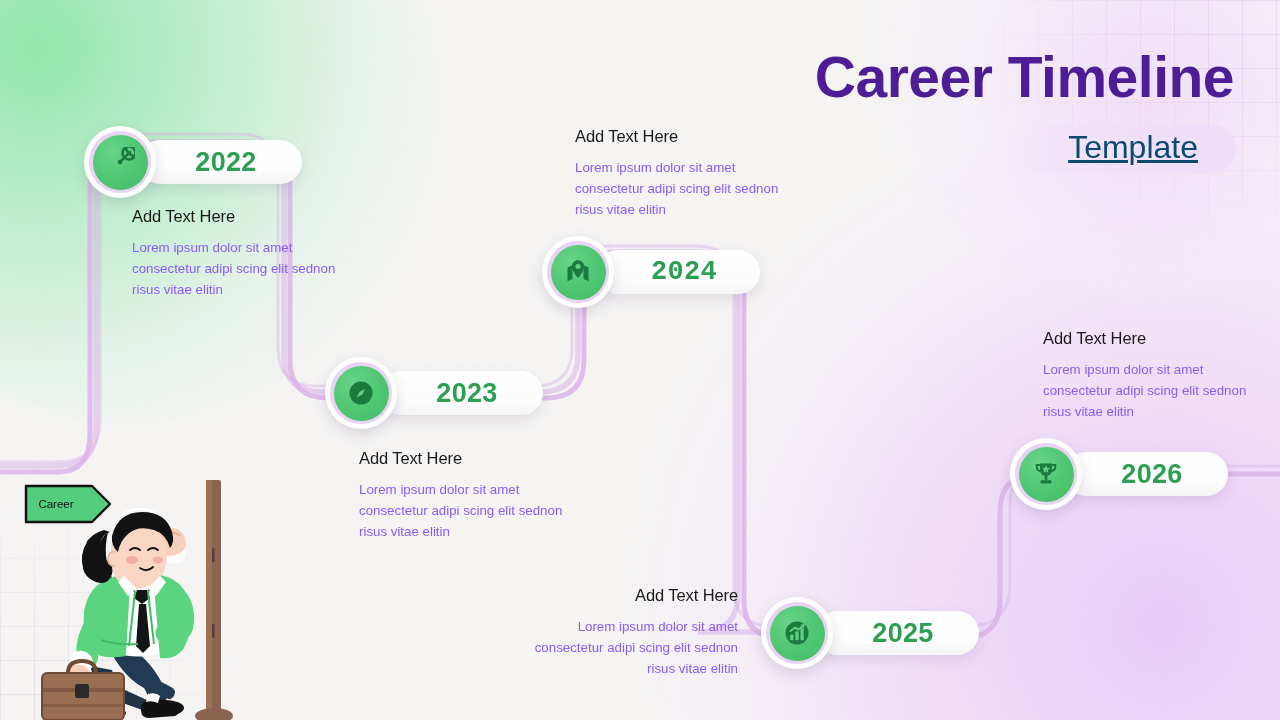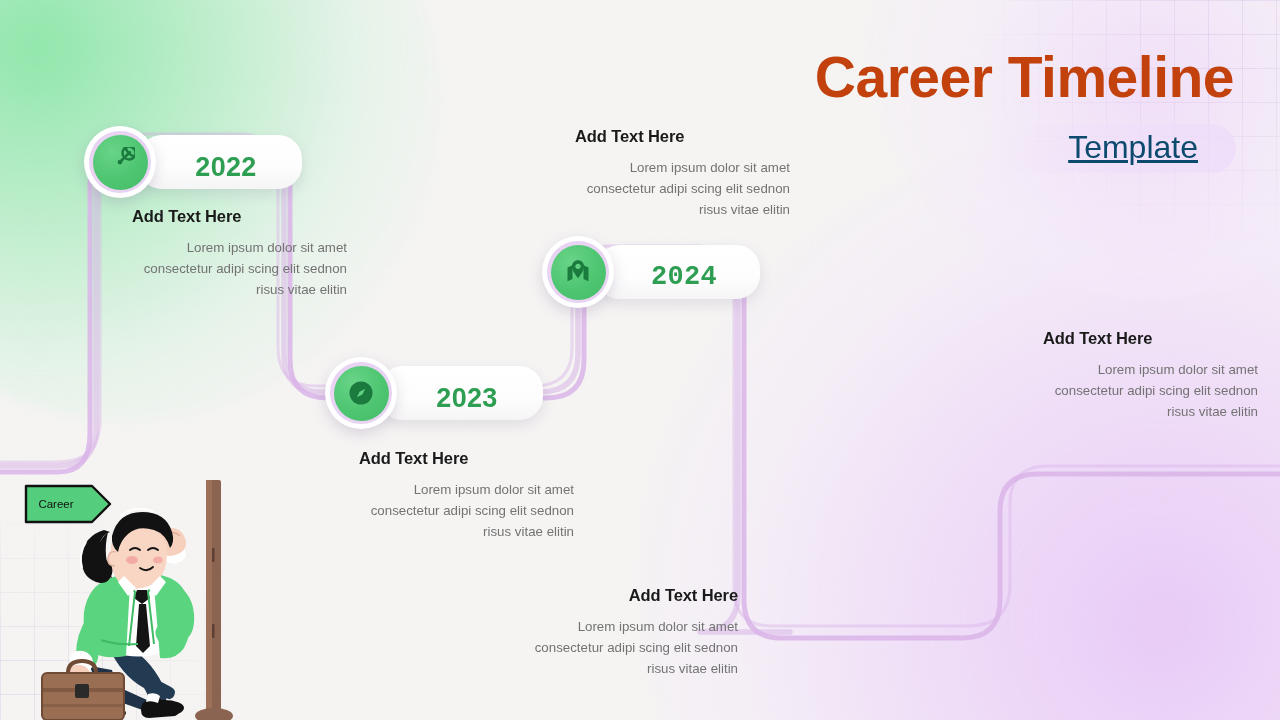--- a/index.html
+++ b/index.html
@@ -109,21 +109,21 @@
   .header {
     position: absolute;
     right: 46px;
     top: 48px;
     text-align: right;
     width: 640px;
   }
   .title {
     font-size: 57px;
     font-weight: 700;
-    color: #c2410c;
+    color: #4c1d95;
     letter-spacing: -0.5px;
     line-height: 1.05;
     margin: 0;
     white-space: nowrap;
   }
   .subtitle-wrap {
     position: relative;
     display: inline-block;
     margin-top: 16px;
     padding: 6px 36px 8px 64px;
@@ -186,21 +186,21 @@
     align-items: center;
     justify-content: center;
   }
   .node-icon-core svg { display: block; }
   .year-pill {
     position: relative;
     z-index: 2;
     margin-left: -18px;
     height: 44px;
     min-width: 108px;
-    padding: 10px 22px 0 34px;
+    padding: 0 22px 0 34px;
     border-radius: 24px;
     background: linear-gradient(180deg, #ffffff 0%, #fdfdfd 60%, #f6f5f6 100%);
     box-shadow: 0 5px 13px rgba(120, 100, 140, 0.16);
     display: flex;
     align-items: center;
     justify-content: center;
   }
   .year-text {
     font-size: 27px;
     font-weight: 700;
@@ -209,32 +209,31 @@
     line-height: 1;
   }
 
   
   .text-block {
     position: absolute;
     width: 215px;
   }
   .tb-head {
     font-size: 16.5px;
-    font-weight: 700;
+    font-weight: 400;
     color: #1a1a1a;
     margin: 0 0 11px 0;
     letter-spacing: -0.1px;
   }
   .tb-body {
     font-size: 13.3px;
     font-weight: 400;
-    color: #737373;
+    color: #8b5cf6;
     line-height: 1.58;
     margin: 0;
-    text-align: right;
   }
   .align-right { text-align: right; }
 
   
   .illustration {
     position: absolute;
     left: 20px;
     bottom: 0;
     width: 270px;
     height: 250px;
@@ -403,25 +402,63 @@
     </div>
     <div class="year-pill">
       <span class="year-text">2024</span>
     </div>
   </div>
   <div class="text-block" style="left:575px; top:127px;">
     <p class="tb-head">Add Text Here</p>
     <p class="tb-body">Lorem ipsum dolor sit amet consectetur adipi scing elit sednon risus vitae elitin</p>
   </div>
 
+  <div class="node" style="left:761px; top:597px;">
+    <div class="node-icon">
+      <div class="node-icon-ring">
+        <div class="node-icon-core">
+          <svg width="30" height="30" viewBox="0 0 24 24">
+            <circle cx="12" cy="12" r="9.2" fill="#1b7a3e"></circle>
+            <rect x="6.6" y="13.2" width="2.6" height="4.6" rx="0.7" fill="#5fd080"></rect>
+            <rect x="10.7" y="10.6" width="2.6" height="7.2" rx="0.7" fill="#5fd080"></rect>
+            <rect x="14.8" y="8.0" width="2.6" height="9.8" rx="0.7" fill="#5fd080"></rect>
+            <path d="M6.8 10.4 L10.4 7.6 L13.2 9.2 L17.4 5.6" fill="none" stroke="#5fd080" stroke-width="1.7" stroke-linecap="round" stroke-linejoin="round"></path>
+            <path d="M14.9 5.3 L17.9 5.1 L17.7 8.1 Z" fill="#5fd080"></path>
+          </svg>
+        </div>
+      </div>
+    </div>
+    <div class="year-pill">
+      <span class="year-text">2025</span>
+    </div>
+  </div>
   <div class="text-block align-right" style="left:523px; top:586px;">
     <p class="tb-head">Add Text Here</p>
     <p class="tb-body">Lorem ipsum dolor sit amet consectetur adipi scing elit sednon risus vitae elitin</p>
   </div>
 
+  <div class="node" style="left:1010px; top:438px;">
+    <div class="node-icon">
+      <div class="node-icon-ring">
+        <div class="node-icon-core">
+          <svg width="30" height="30" viewBox="0 0 24 24">
+            <path d="M7.2 3.6h9.6v5.2a4.8 4.8 0 0 1-9.6 0z" fill="#1b7a3e"></path>
+            <path d="M7.2 4.8H4.6v1.6a3.4 3.4 0 0 0 3 3.3" fill="none" stroke="#1b7a3e" stroke-width="1.6" stroke-linecap="round"></path>
+            <path d="M16.8 4.8h2.6v1.6a3.4 3.4 0 0 1-3 3.3" fill="none" stroke="#1b7a3e" stroke-width="1.6" stroke-linecap="round"></path>
+            <rect x="10.9" y="13.0" width="2.2" height="3.8" fill="#1b7a3e"></rect>
+            <rect x="7.6" y="17.0" width="8.8" height="2.6" rx="0.8" fill="#1b7a3e"></rect>
+            <path d="M12 5.0 l0.95 1.93 2.13 0.31 -1.54 1.5 0.36 2.12 -1.9 -1 -1.9 1 0.36 -2.12 -1.54 -1.5 2.13 -0.31 Z" fill="#5fd080"></path>
+          </svg>
+        </div>
+      </div>
+    </div>
+    <div class="year-pill">
+      <span class="year-text">2026</span>
+    </div>
+  </div>
   <div class="text-block" style="left:1043px; top:329px;">
     <p class="tb-head">Add Text Here</p>
     <p class="tb-body">Lorem ipsum dolor sit amet consectetur adipi scing elit sednon risus vitae elitin</p>
   </div>
 
   <svg class="illustration" xmlns="http://www.w3.org/2000/svg" viewBox="0 0 270 250">
 
     <g>
       <rect x="186" y="10" width="15" height="238" rx="2" fill="#8a6450"></rect>
       <rect x="186" y="10" width="6" height="238" fill="#9c7059"></rect>

